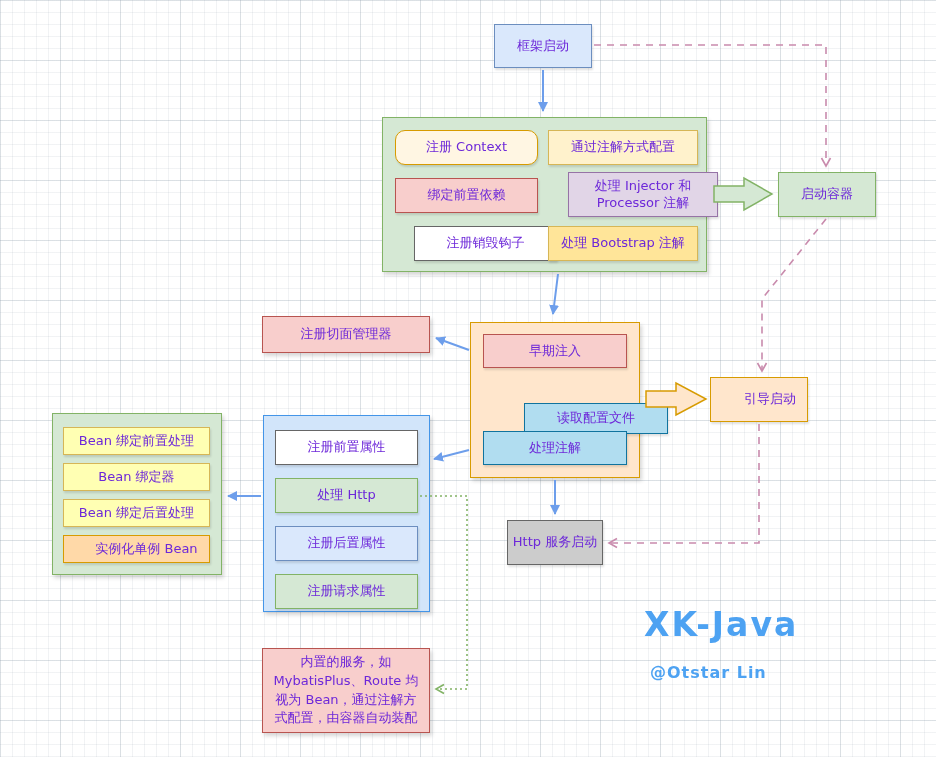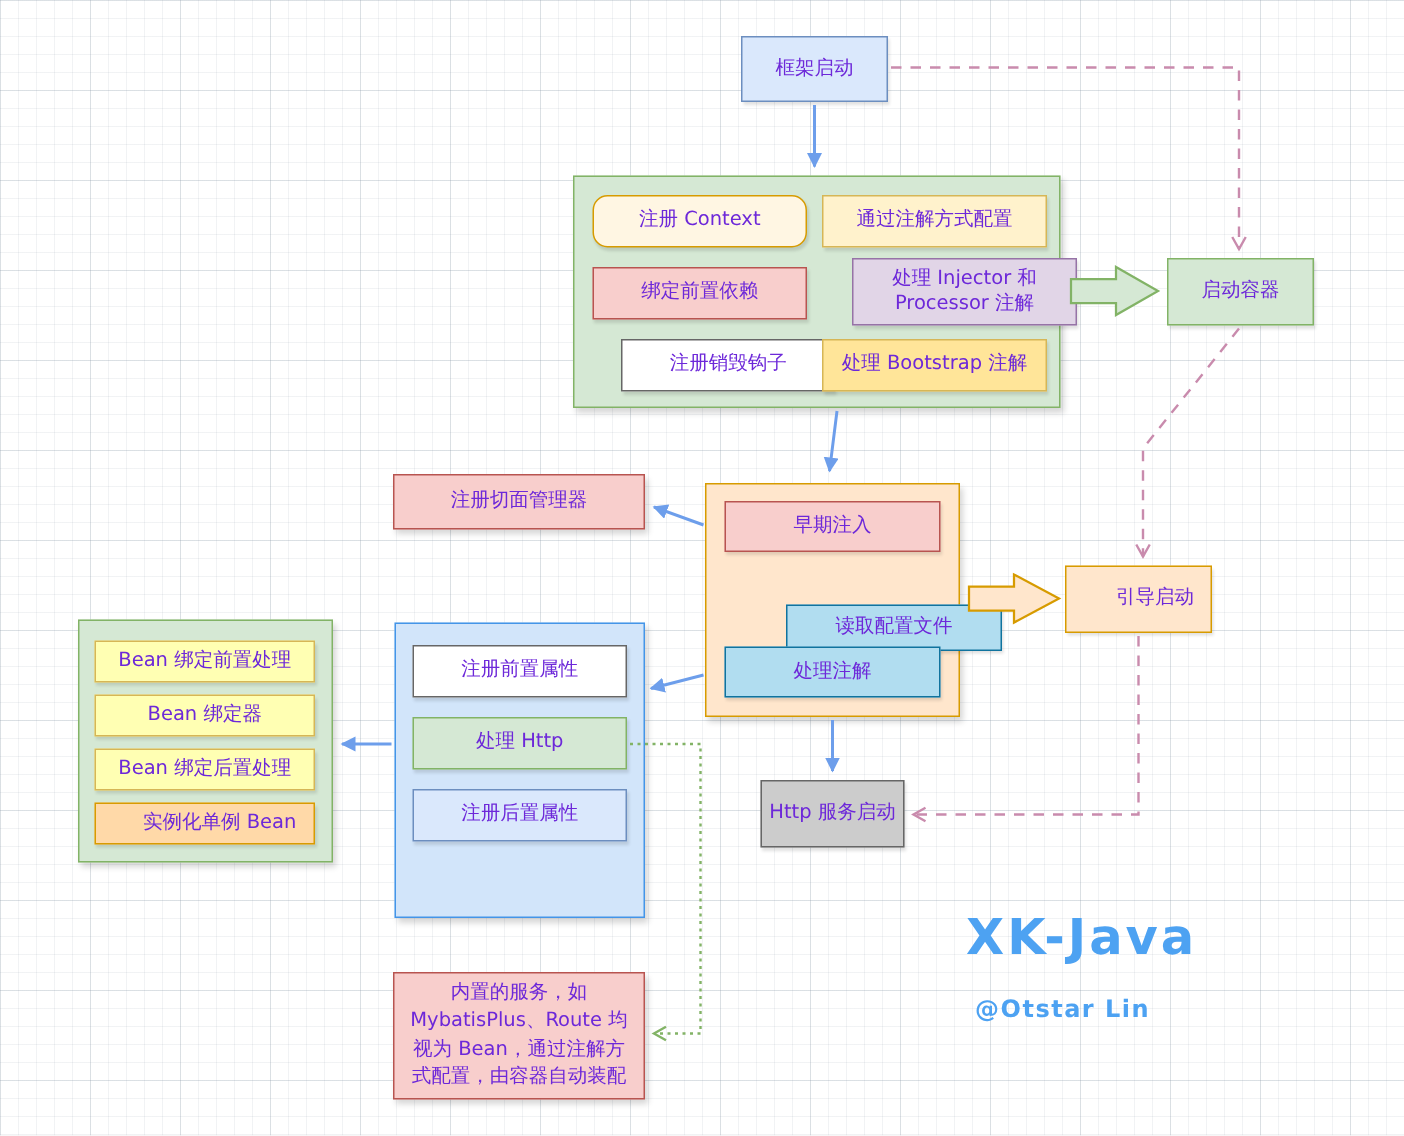--- a/index.html
+++ b/index.html
@@ -119,20 +119,21 @@
   <div class="node c-orange shadow-s" style="left:710px; top:377px; width:98px; height:45px;padding-left:22px;">引导启动</div>
 
   <div class="group c-bluebox shadow" style="left:263px; top:415px; width:167px; height:197px;"></div>
 
   <div class="node c-white shadow-s" style="left:275px; top:430px; width:143px; height:35px;">注册前置属性</div>
 
   <div class="node c-green shadow-s" style="left:275px; top:478px; width:143px; height:35px;">处理 Http</div>
 
   <div class="node c-blue shadow-s" style="left:275px; top:526px; width:143px; height:35px;">注册后置属性</div>
 
+  <div class="node c-green shadow-s" style="left:275px; top:574px; width:143px; height:35px;">注册请求属性</div>
 
   <div class="group c-green shadow" style="left:52px; top:413px; width:170px; height:162px;"></div>
 
   <div class="node c-lemon shadow-s" style="left:63px; top:427px; width:147px; height:28px;">Bean 绑定前置处理</div>
 
   <div class="node c-lemon shadow-s" style="left:63px; top:463px; width:147px; height:28px;">Bean 绑定器</div>
 
   <div class="node c-lemon shadow-s" style="left:63px; top:499px; width:147px; height:28px;">Bean 绑定后置处理</div>
 
   <div class="node c-peach shadow-s" style="left:63px; top:535px; width:147px; height:28px;">实例化单例 Bean</div>

